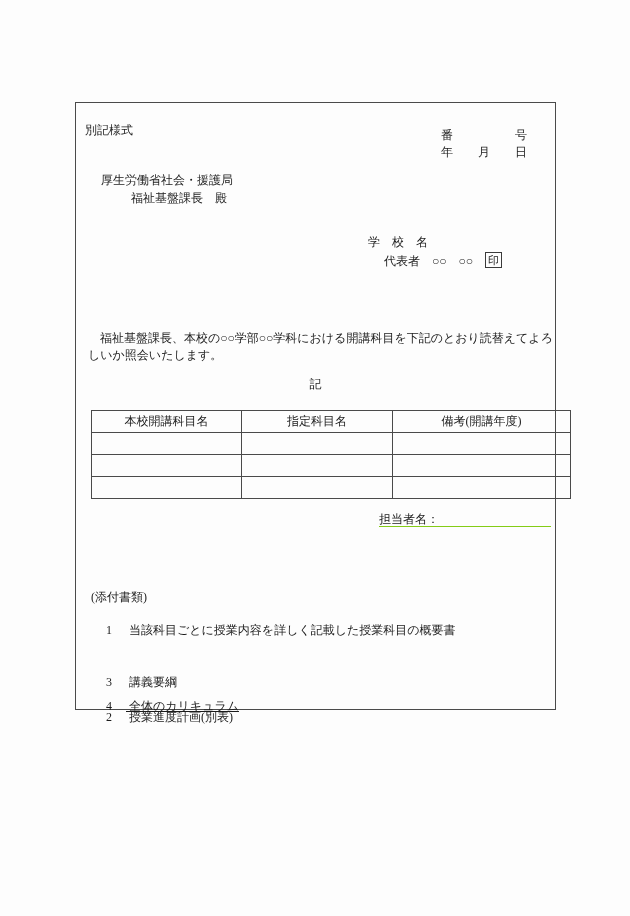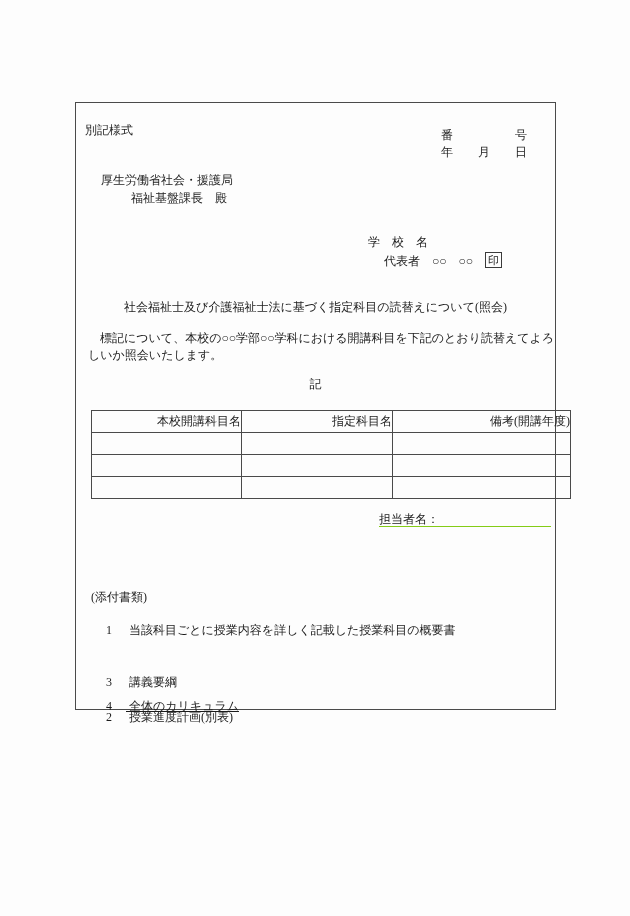--- a/index.html
+++ b/index.html
@@ -27,21 +27,21 @@
   }
   .doc-title { position:absolute; left:0; top:196px; width:100%; text-align:center; }
   .doc-body  { position:absolute; left:12px; top:227px; width:468px; line-height:17px; }
   .record    { position:absolute; left:0; top:273px; width:100%; text-align:center; }
   .subject-table {
     position:absolute; left:15px; top:307px; width:456px;
     border-collapse:collapse; table-layout:fixed;
   }
   .subject-table th, .subject-table td {
     border:1px solid #4a4a4a; height:22px; font-weight:normal;
-    text-align:right; font-size:12px; padding:0;
+    text-align:center; font-size:12px; padding:0;
   }
   .col1 { width:150px; } .col2 { width:151px; } .col3 { width:178px; }
   .contact-field {
     position:absolute; left:303px; width:172px; height:16px;
     border-bottom:1px solid #84cc16;
   }
   .cf-person  { top:408px; }
   .cf-phone   { top:425px; }
   .cf-address { top:442px; }
   .attach-label { position:absolute; left:15px; top:486px; }
@@ -70,23 +70,22 @@
 
     <div class="addr1">厚生労働省社会・援護局</div>
     <div class="addr2">福祉基盤課長　殿</div>
 
     <div class="school-name">学　校　名</div>
     <div class="representative">
       <span>代表者　○○　○○</span>
       <span class="seal">印</span>
     </div>
 
-    <div class="doc-title">社会福祉士及び介護福祉士法に基づく指定科目の読替えについて(照会)</div>
 
-    <div class="doc-body">　標記について、本校の○○学部○○学科における開講科目を下記のとおり読替えてよろしいか照会いたします。</div>
+    <div class="doc-body">　福祉基盤課長、本校の○○学部○○学科における開講科目を下記のとおり読替えてよろしいか照会いたします。</div>
 
     <div class="record">記</div>
 
     <table class="subject-table">
       <thead>
         <tr>
           <th class="col1">本校開講科目名</th>
           <th class="col2">指定科目名</th>
           <th class="col3">備考(開講年度)</th>
         </tr>

